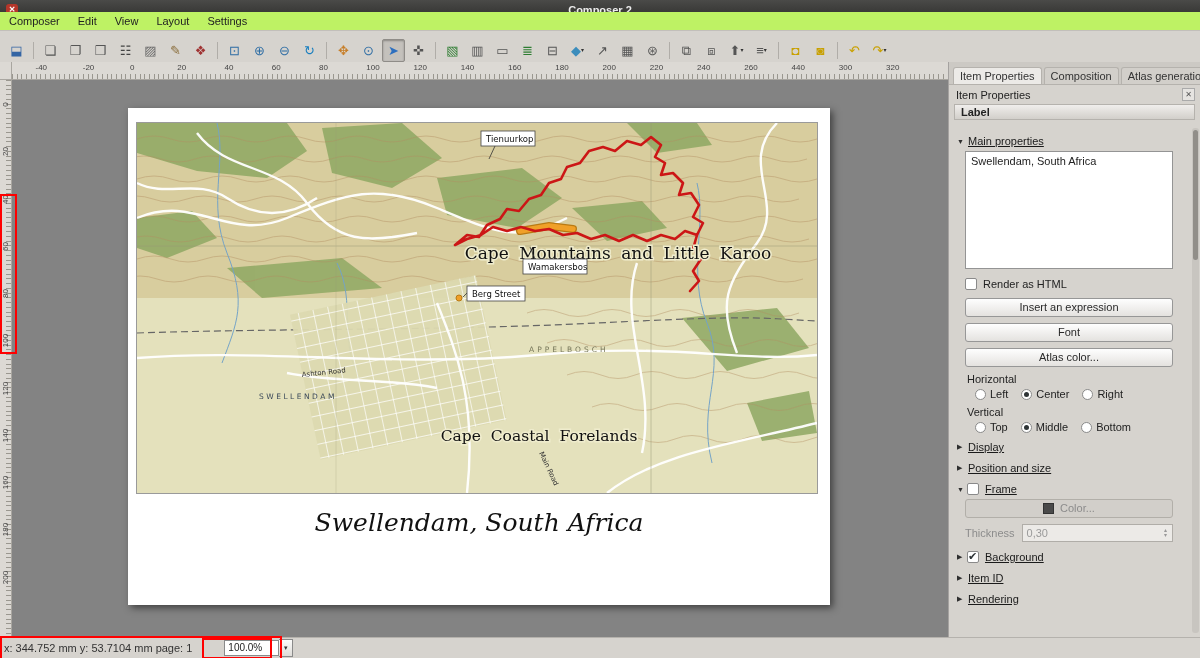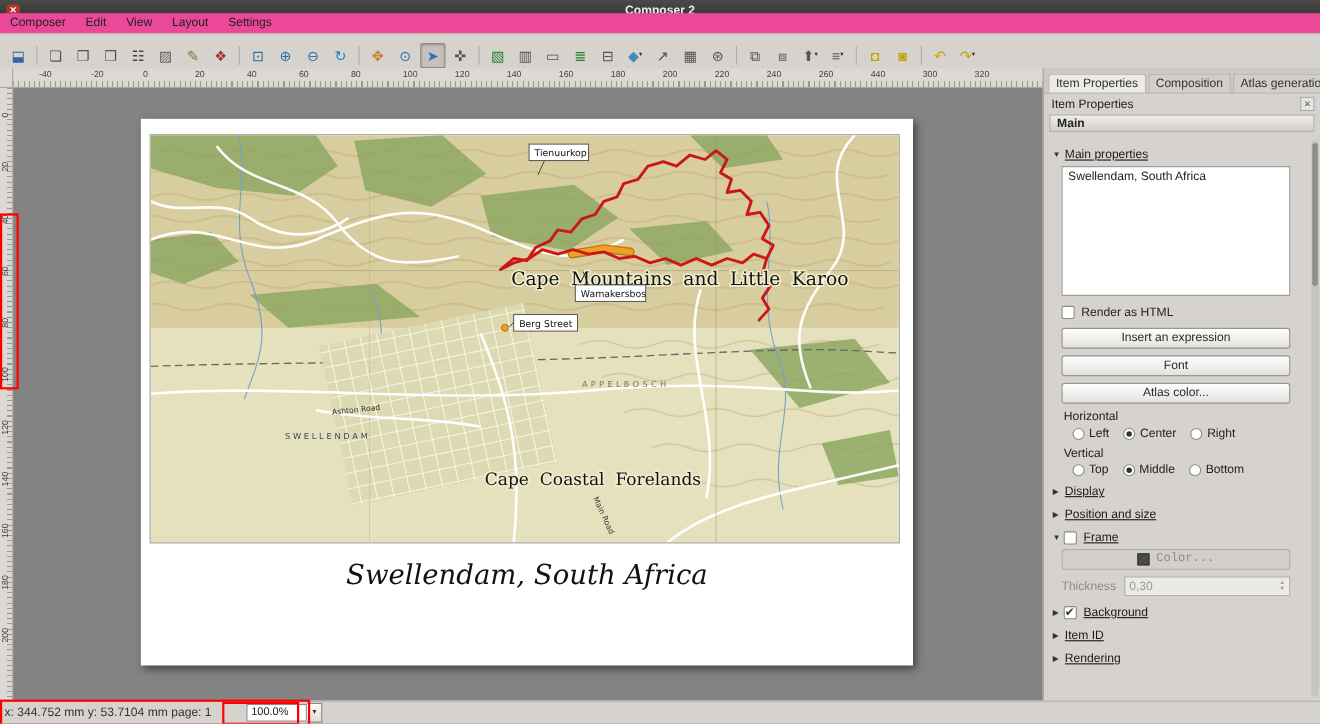--- a/index.html
+++ b/index.html
@@ -8,21 +8,21 @@
        background:#d6d3ce;user-select:none;}
   
   .titlebar{position:absolute;left:0;top:0;right:0;height:20px;
     background:linear-gradient(#4a4a48,#2e2e2c);color:#ececec;text-align:center;
     line-height:20px;font-size:11px;font-weight:bold;}
   .winclose{position:absolute;left:6px;top:4px;width:12px;height:12px;border-radius:3px;
     background:#b5362a;color:#fff;font-size:8px;line-height:12px;text-align:center;font-weight:bold;}
   .winclose::before{content:"✕";}
   
   .menubar{position:absolute;left:0;top:12px;right:0;height:18px;display:flex;align-items:center;
-    background:#ec4899;border-bottom:1px solid #c2bfba;}
+    background:#bef264;border-bottom:1px solid #c2bfba;}
   .menu-item{padding:2px 9px;font-size:11px;color:#222;}
   
   .toolbar{position:absolute;left:0;top:38px;right:0;height:24px;display:flex;align-items:center;
     background:#d6d3ce;border-bottom:1px solid #b5b2ad;padding-left:4px;}
   .tbtn{width:21px;height:21px;line-height:21px;text-align:center;font-size:13px;margin:0 1px;
     border:1px solid transparent;border-radius:2px;color:#444;cursor:default;}
   .tbtn.active{background:#c4c1bc;border-color:#8f8c88;box-shadow:inset 0 1px 2px rgba(0,0,0,.3);}
   .tarrow{font-size:6px;color:#333;vertical-align:bottom;margin-left:0;}
   .tsep{width:1px;height:17px;background:#b0ada8;margin:0 4px;display:inline-block;}
   
@@ -73,21 +73,21 @@
   .textarea{height:110px;margin:2px 18px 9px 16px;background:#fff;border:1px solid #949494;
     font-size:11px;padding:3px 5px;color:#222;overflow:hidden;}
   .checkrow{display:flex;align-items:center;margin:0 0 8px 16px;}
   .check{width:12px;height:12px;background:#fff;border:1px solid #8a8a8a;border-radius:2px;
     display:inline-block;position:relative;box-sizing:border-box;}
   .check.on::after{content:"✔";position:absolute;left:0;top:-2px;font-size:11px;color:#2e3436;}
   .checklabel{margin-left:6px;}
   .pbtn{height:17px;line-height:17px;margin:0 18px 6px 16px;text-align:center;font-size:11px;color:#2a2a2a;
     background:linear-gradient(#fefefe,#e4e2df);border:1px solid #979797;border-radius:3px;}
   .pbtn.disabled{background:#d2cfca;color:#8c8c8c;border-color:#b2afa9;}
-  .colorbtn{display:flex;align-items:center;justify-content:center;gap:6px;font-family:Liberation Mono, monospace;}
+  .colorbtn{display:flex;align-items:center;justify-content:center;gap:6px;}
   .swatch{width:9px;height:9px;background:#4a4a4a;border:1px solid #333;display:inline-block;}
   .subhead{margin:2px 0 3px 18px;font-size:11px;}
   .radiorow{display:flex;margin:0 0 6px 26px;}
   .radio{display:inline-flex;align-items:center;margin-right:13px;}
   .rdot{width:11px;height:11px;border:1px solid #8a8a8a;border-radius:50%;background:#fff;margin-right:4px;
     position:relative;box-sizing:border-box;}
   .radio.checked .rdot::after{content:"";position:absolute;left:2px;top:2px;width:5px;height:5px;
     border-radius:50%;background:#2e3436;}
   .spinrow{display:flex;align-items:center;margin:1px 18px 7px 16px;}
   .spinlabel{font-size:11px;color:#8c8c8c;margin-right:7px;}
@@ -326,21 +326,21 @@
     <div class="ptabs">
       <span class="ptab active">Item Properties</span>
       <span class="ptab">Composition</span>
       <span class="ptab">Atlas generation</span>
     </div>
     <div class="phead">
       <span>Item Properties</span>
       <span class="pclose"></span>
     </div>
     <div class="itemtype">
-      <span>Main</span>
+      <span>Label</span>
     </div>
 
     <div class="pscroll">
       <div class="sec expanded">
         <span class="seclabel">Main properties</span>
       </div>
       <div class="textarea">Swellendam, South Africa</div>
       <div class="checkrow">
         <span class="check"></span>
         <span class="checklabel">Render as HTML</span>

